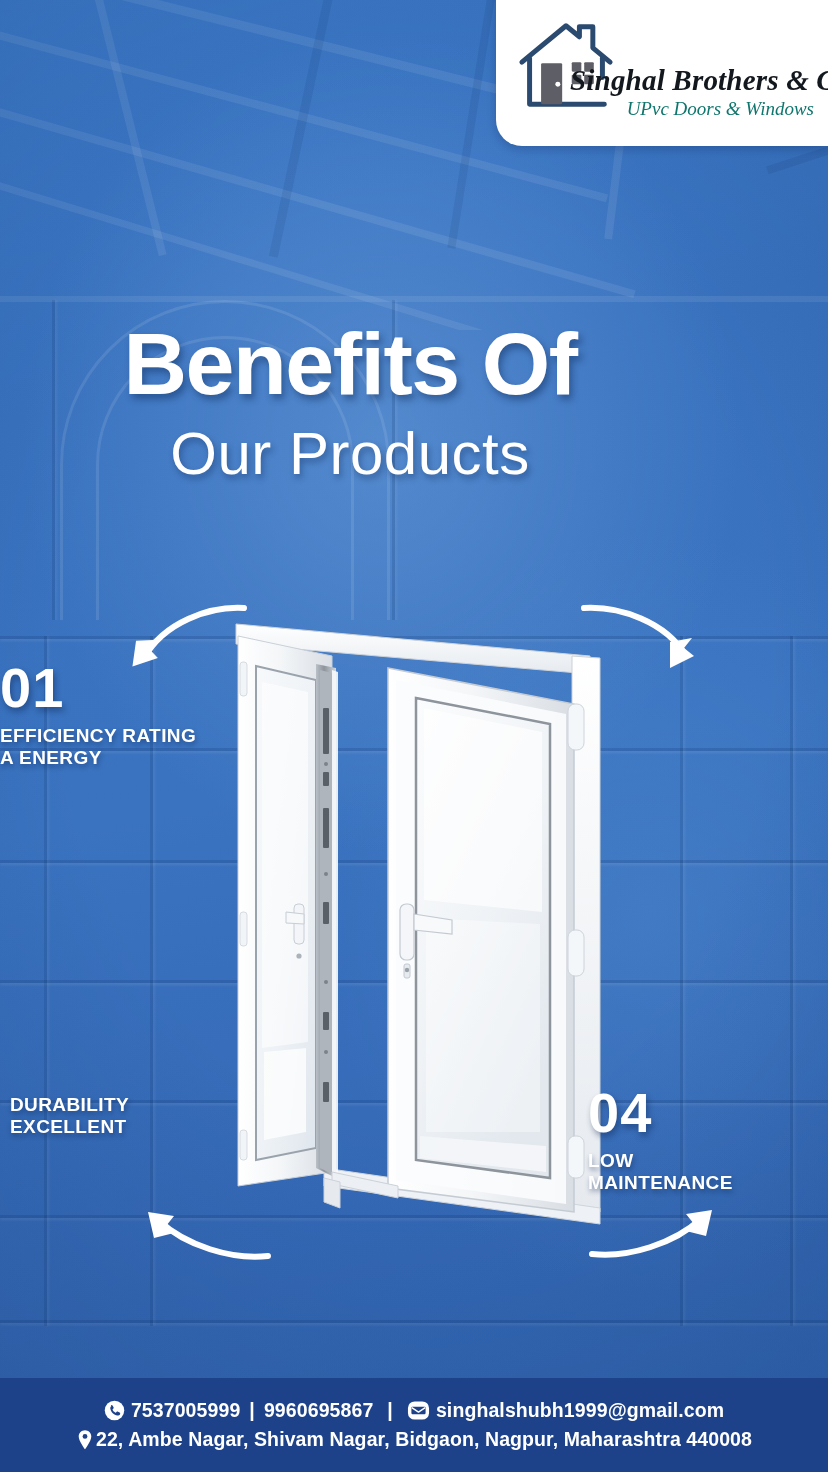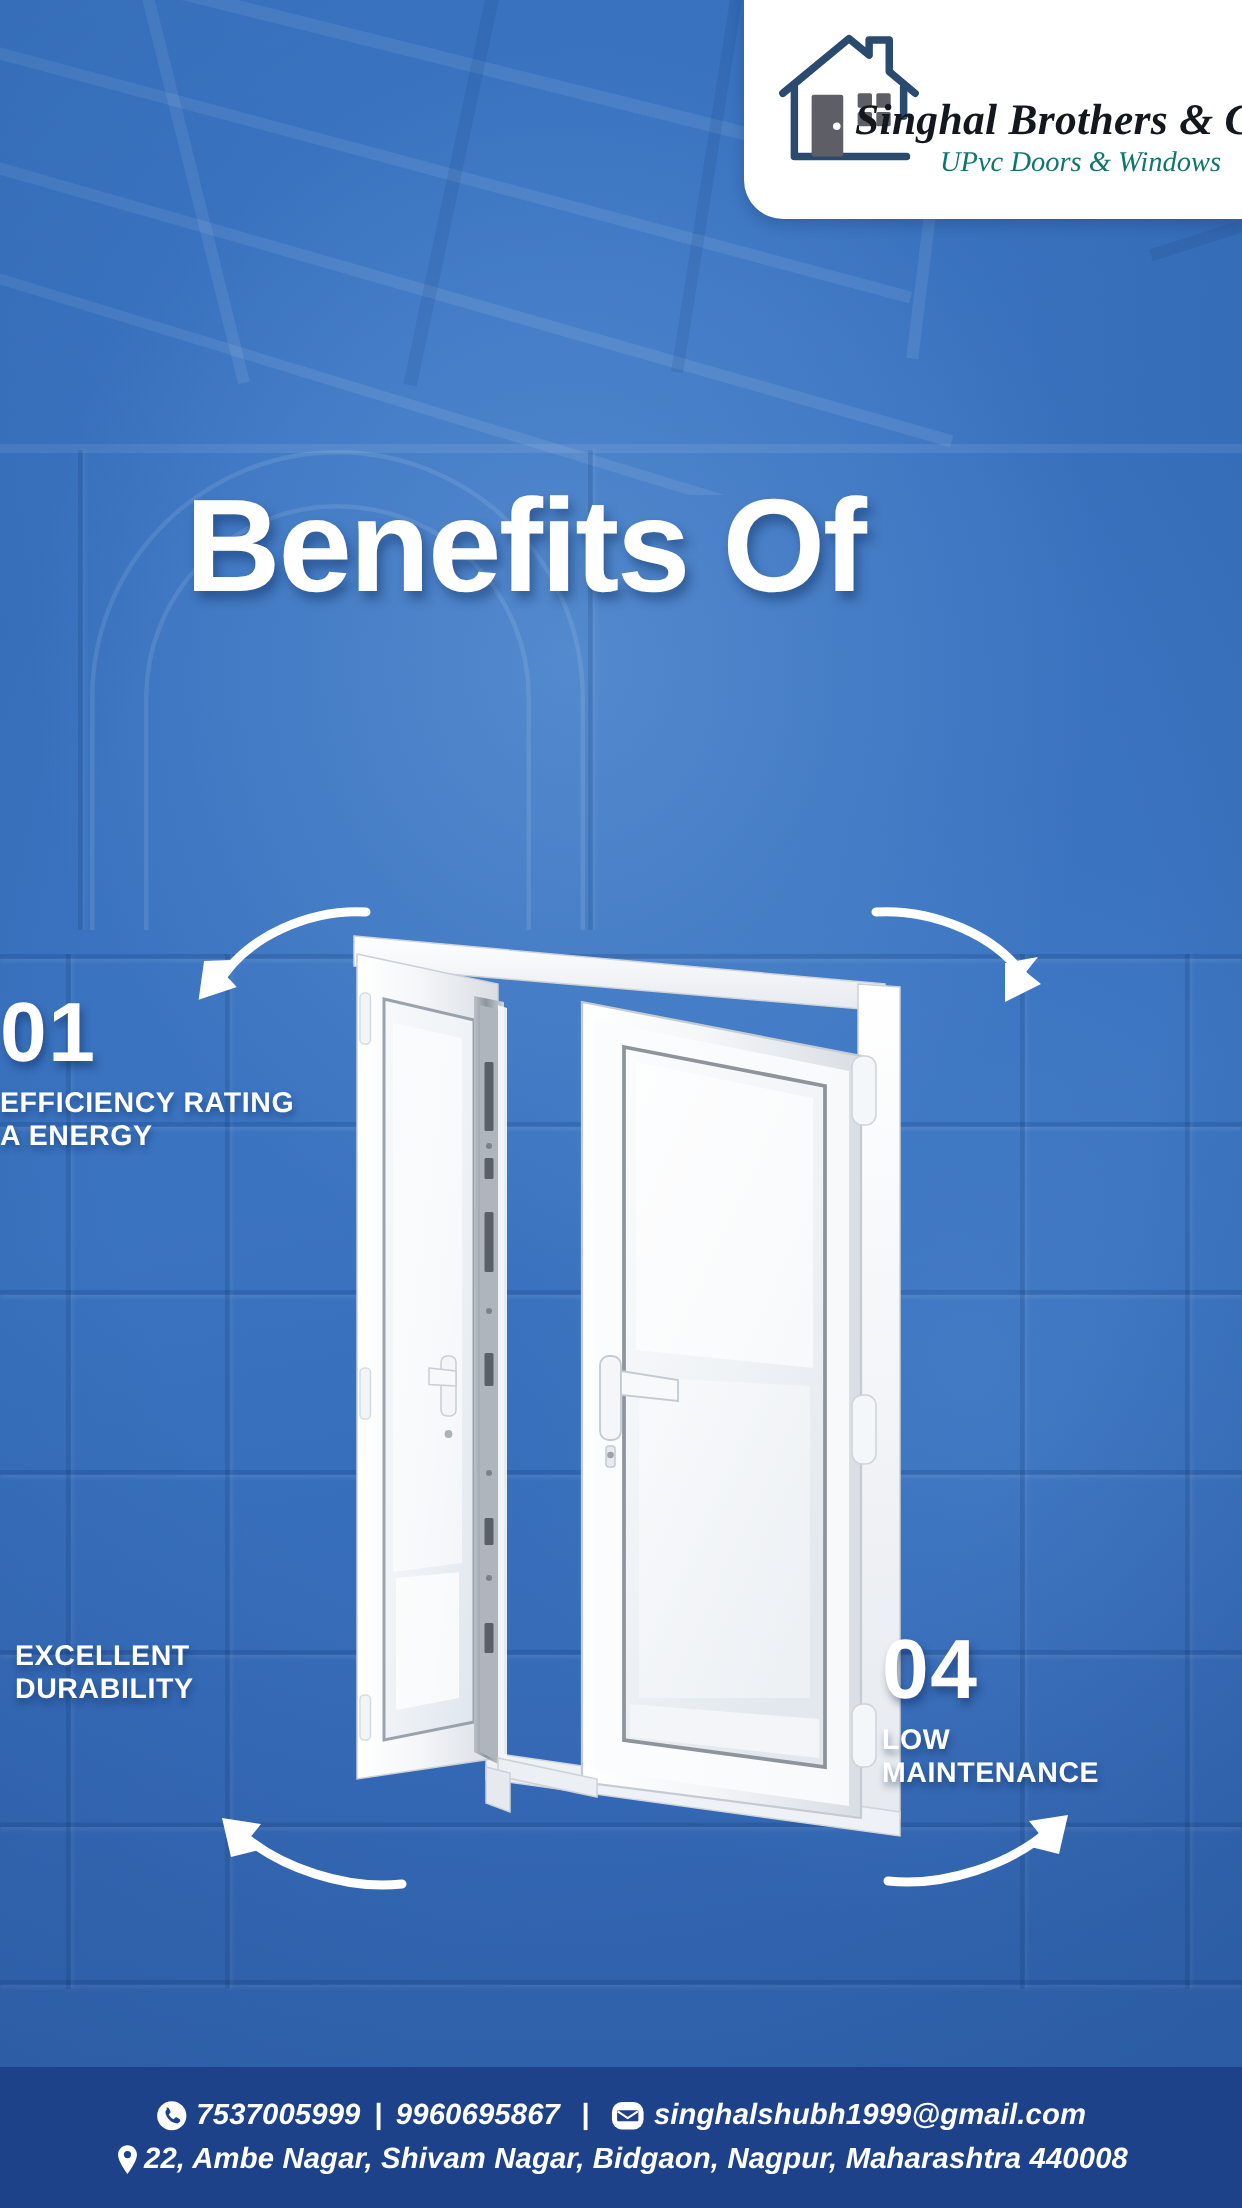--- a/index.html
+++ b/index.html
@@ -133,21 +133,21 @@
   #footer {
     position:absolute; left:0; top:1378px;
     width:828px; height:94px;
     background:#1d4289;
     display:flex; flex-direction:column;
     align-items:center; justify-content:center;
     gap:6px;
   }
   .f-row {
     display:flex; align-items:center; justify-content:center;
-    color:#ffffff; white-space:nowrap;font-style:italic;
+    color:#ffffff; white-space:nowrap;
   }
   .f-row.r1 { font-size:19.5px; font-weight:bold; letter-spacing:.1px; gap:0; }
   .f-row.r2 { font-size:19.5px; font-weight:bold; letter-spacing:.1px; }
   .f-sep { padding:0 9px; font-weight:bold; color:#ffffff; }
   .f-ico { display:inline-flex; align-items:center; margin-right:6px; }
   .f-phone-txt, .f-mail-txt, .f-addr-txt { color:#fff; }
 </style>
 </head>
 <body>
 
@@ -211,20 +211,21 @@
       </svg>
       <div class="logo-text-wrap">
         <div class="logo-name">Singhal Brothers &amp; Co.</div>
         <div class="logo-tag">UPvc Doors &amp; Windows</div>
       </div>
     </div>
   </div>
 
   <div id="title-block">
     <div class="title-main">Benefits Of</div>
+    <div class="title-sub">Our Products</div>
   </div>
 
   <svg id="product" viewBox="0 0 386 620">
     <defs>
       <linearGradient id="gFrame" x1="0" y1="0" x2="1" y2="0">
         <stop offset="0%" stop-color="#ffffff"></stop>
         <stop offset="45%" stop-color="#f4f6f8"></stop>
         <stop offset="100%" stop-color="#d9dee4"></stop>
       </linearGradient>
       <linearGradient id="gGlassL" x1="0" y1="0" x2="1" y2="1">
@@ -331,22 +332,22 @@
     </div>
   </div>
 
   <svg class="arrow" style="left:580px;top:598px;width:130px;height:86px;" viewBox="0 0 130 86">
     <path d="M4 10 C40 8 86 24 106 58" fill="none" stroke="#ffffff" stroke-width="6" stroke-linecap="round"></path>
     <path d="M114 68 L90 56 L100 48 L92 38 L114 42 Z" fill="#ffffff" transform="translate(0,2) scale(-1,1) translate(-204,0)"></path>
   </svg>
 
   <div class="benefit" id="benefit-3">
     <div class="lbl">
+      <div>DURABILITY</div>
       <div>EXCELLENT</div>
-      <div>DURABILITY</div>
     </div>
   </div>
   <svg class="arrow" style="left:132px;top:1198px;width:140px;height:72px;" viewBox="0 0 140 72">
     <path d="M136 58 C100 62 54 48 26 22" fill="none" stroke="#ffffff" stroke-width="6" stroke-linecap="round"></path>
     <path d="M16 14 L42 18 L34 28 L46 34 L22 40 Z" fill="#ffffff"></path>
   </svg>
 
   <div class="benefit" id="benefit-4">
     <div class="num">04</div>
     <div class="lbl">

